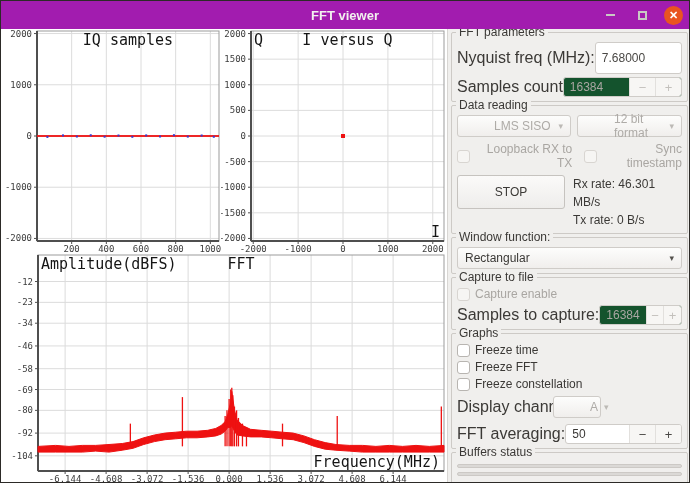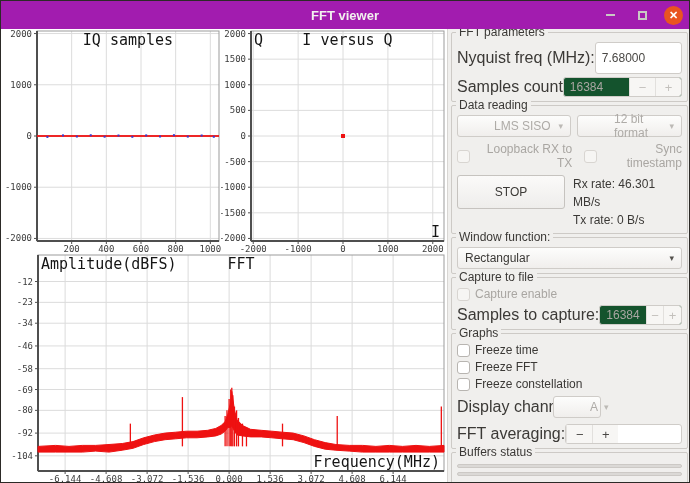--- a/index.html
+++ b/index.html
@@ -360,20 +360,21 @@
         <div class="row" style="margin-top:5px">
           <div class="lbl" style="width:96px">Display channel:</div>
           <div class="combo dim" style="width:48px">
             <span>A</span>
             <span class="arrow">▾</span>
           </div>
         </div>
         <div class="row" style="margin-top:6px">
           <div class="lbl" style="flex:1">FFT averaging:</div>
           <div class="spin" style="width:158px">
+            <div class="val">50</div>
             <div class="sbtn">−</div>
             <div class="sbtn">+</div>
           </div>
         </div>
       </div>
 
       <div class="group">
         <div class="gtitle">Buffers status</div>
         <div class="trough"></div>
         <div class="trough"></div>

